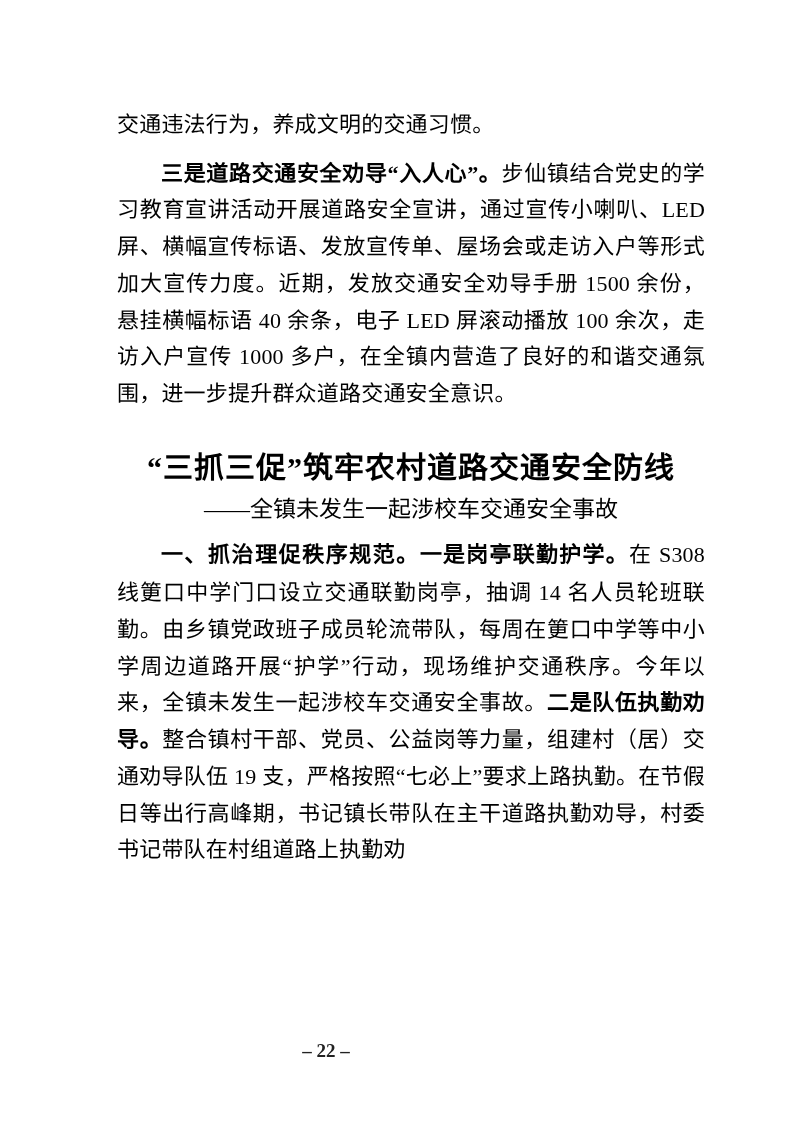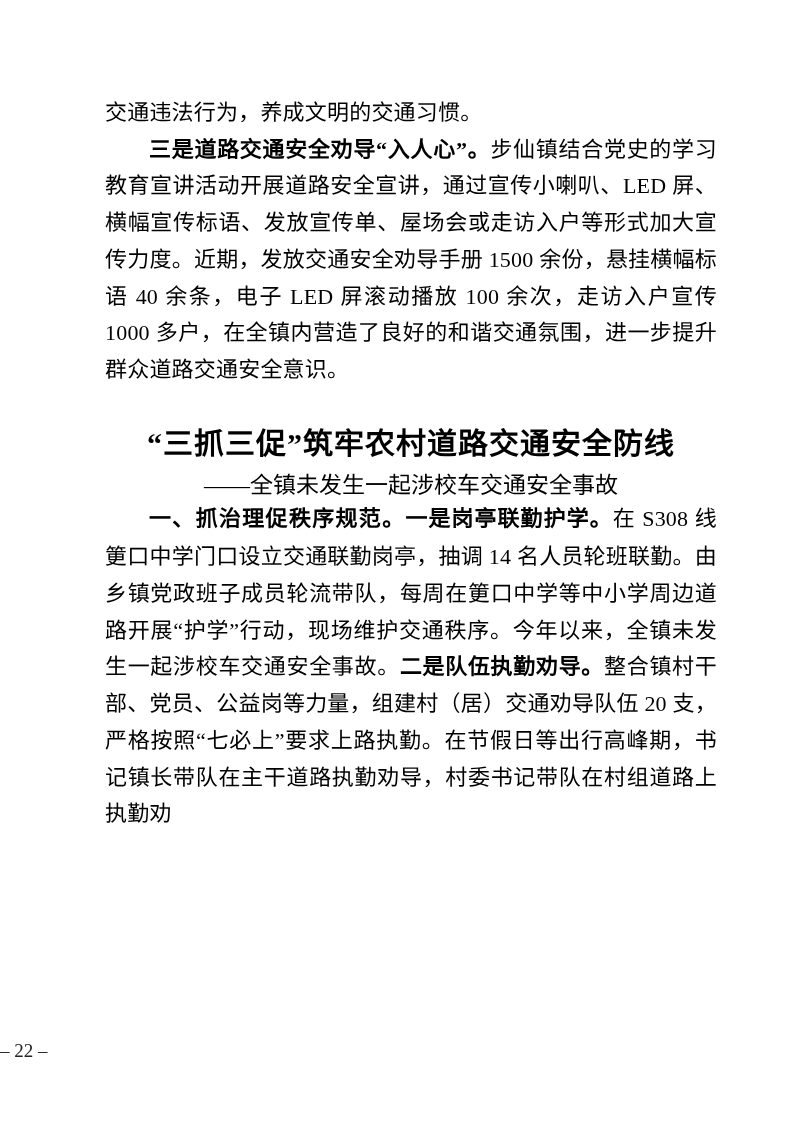--- a/index.html
+++ b/index.html
@@ -22,21 +22,21 @@
     height: 1122px;
     background: #ffffff;
   }
   .text-column {
     position: absolute;
     left: 105px;
     top: 95px;
     width: 612px;
   }
   .para {
-    margin: 0;
+    margin: 12px;
     font-size: 22px;
     line-height: 36.7px;
     text-align: justify;
     text-justify: inter-ideograph;
     text-align-last: left;
     letter-spacing: 0.2px;
   }
   .para.indent {
     text-indent: 2em;
   }
@@ -66,41 +66,42 @@
     white-space: nowrap;
   }
   .first-body-para {
     margin-top: 41px;
   }
   .page-footer {
     position: absolute;
     top: 1038px;
     left: 0;
     width: 652px;
-    text-align: left;
+    text-align: center;
     font-size: 19px;
     line-height: 25px;
     color: #222222;
+    font-weight: bold;
   }
 </style>
 </head>
 <body>
 
 <div class="page">
 
   <div class="text-column">
 
     <p class="para"><span>交通违法行为，养成文明的交通习惯。</span></p>
 
     <p class="para indent"><span class="bold-run">三是道路交通安全劝导“入人心”。</span><span>步仙镇结合党史的学习教育宣讲活动开展道路安全宣讲，通过宣传小喇叭、LED 屏、横幅宣传标语、发放宣传单、屋场会或走访入户等形式加大宣传力度。近期，发放交通安全劝导手册 1500 余份，悬挂横幅标语 40 余条，电子 LED 屏滚动播放 100 余次，走访入户宣传 1000 多户，在全镇内营造了良好的和谐交通氛围，进一步提升群众道路交通安全意识。</span></p>
 
     <h1 class="section-title">“三抓三促”筑牢农村道路交通安全防线</h1>
 
     <h2 class="section-subtitle">——全镇未发生一起涉校车交通安全事故</h2>
 
 
-    <p class="para indent"><span class="heading-run">一、抓治理促秩序规范。</span><span class="bold-run">一是岗亭联勤护学。</span><span>在 S308 线筻口中学门口设立交通联勤岗亭，抽调 14 名人员轮班联勤。由乡镇党政班子成员轮流带队，每周在筻口中学等中小学周边道路开展“护学”行动，现场维护交通秩序。今年以来，全镇未发生一起涉校车交通安全事故。</span><span class="bold-run">二是队伍执勤劝导。</span><span>整合镇村干部、党员、公益岗等力量，组建村（居）交通劝导队伍 20 支，严格按照“七必上”要求上路执勤。在节假日等出行高峰期，书记镇长带队在主干道路执勤劝导，村委书记带队在村组道路上执勤劝</span></p>
+    <p class="para indent"><span class="heading-run">一、抓治理促秩序规范。</span><span class="bold-run">一是岗亭联勤护学。</span><span>在 S308 线筻口中学门口设立交通联勤岗亭，抽调 14 名人员轮班联勤。由乡镇党政班子成员轮流带队，每周在筻口中学等中小学周边道路开展“护学”行动，现场维护交通秩序。今年以来，全镇未发生一起涉校车交通安全事故。</span><span class="bold-run">二是队伍执勤劝导。</span><span>整合镇村干部、党员、公益岗等力量，组建村（居）交通劝导队伍 19 支，严格按照“七必上”要求上路执勤。在节假日等出行高峰期，书记镇长带队在主干道路执勤劝导，村委书记带队在村组道路上执勤劝</span></p>
 
   </div>
 
   <div class="page-footer">– 22 –</div>
 
 </div>
 
 </body></html>

